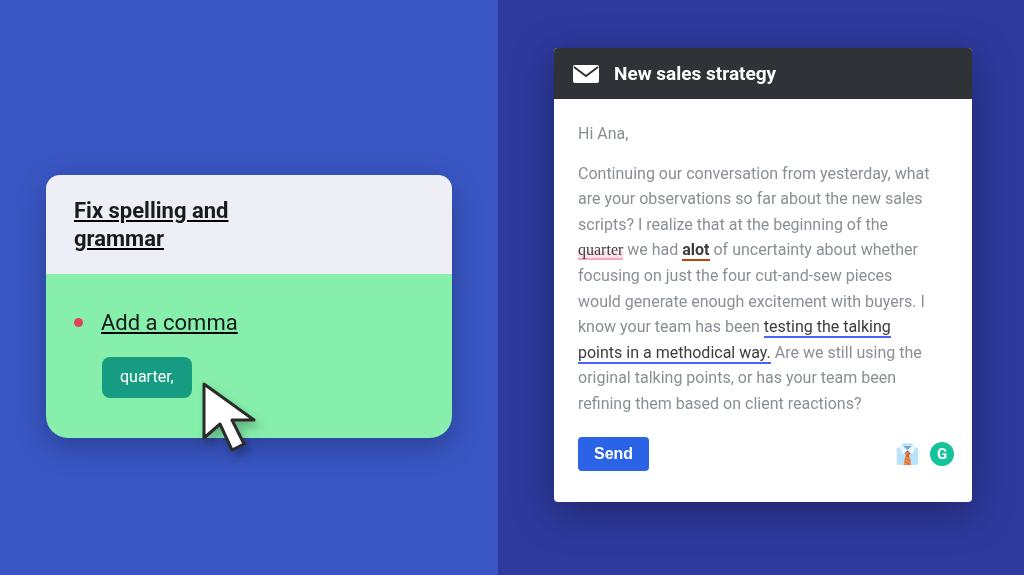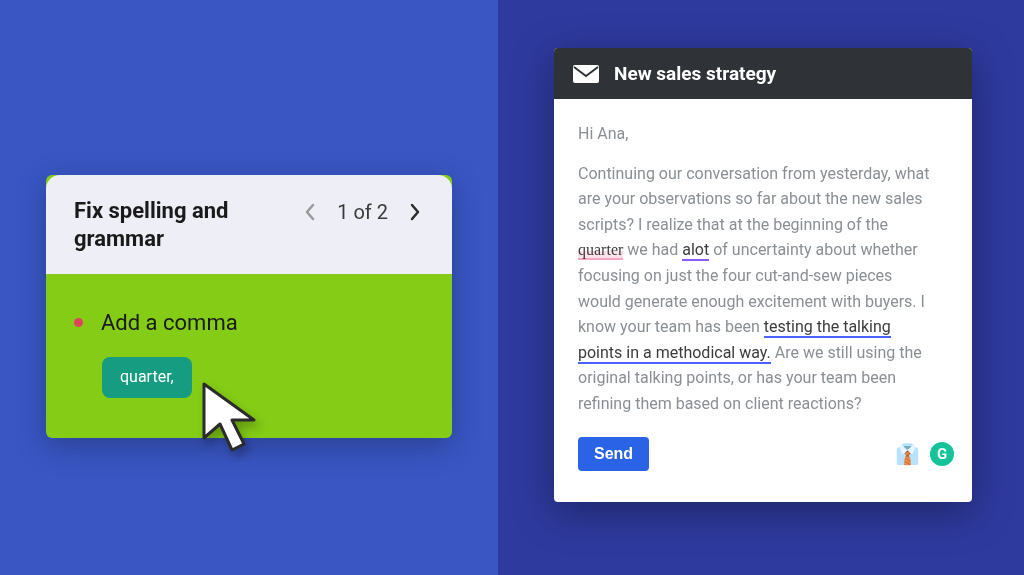--- a/index.html
+++ b/index.html
@@ -6,24 +6,25 @@
   html, body { width: 1024px; height: 575px; overflow: hidden; font-family: -apple-system, BlinkMacSystemFont, "Segoe UI", Roboto, Helvetica, Arial, sans-serif; }
   .stage { display: flex; width: 1024px; height: 575px; }
   .left-pane { width: 498px; height: 575px; background: #3956c3; position: relative; }
   .right-pane { width: 526px; height: 575px; background: #2e3a9e; position: relative; }
 
   
   .card {
     position: absolute;
     left: 46px; top: 175px;
     width: 406px;
-    border-radius: 6px;
-    background: #84cc16;
+    border-radius: 22px;
+    background: #86efac;
     box-shadow: 0 8px 30px rgba(0,0,0,.25);
     overflow: visible;
+    text-decoration: underline;
   }
   .card-header {
     background: #edeef6;
     border-radius: 14px 14px 0 0;
     padding: 22px 24px 22px 28px;
     display: flex;
     align-items: flex-start;
     justify-content: space-between;
   }
   .card-title {
@@ -121,21 +122,22 @@
   .greeting { margin-bottom: 14px; }
   .body-text { }
   .hl-pink {
     color: #3c3c3c;
     border-bottom: 2px solid #f4a9c0;
     background: linear-gradient(transparent 60%, rgba(244,169,192,0.35) 60%);
     font-family: Liberation Serif, serif;
   }
   .hl-pink-only {
     color: #3c3c3c;
-    border-bottom: 2px solid #8b5cf6;
+    border-bottom: 2px solid #c2410c;
+    font-weight: bold;
   }
   .hl-blue {
     color: #3c3c3c;
     border-bottom: 2px solid #4a62ff;
   }
   .email-footer {
     display: flex;
     align-items: center;
     justify-content: space-between;
     padding: 4px 18px 31px 24px;
@@ -172,33 +174,20 @@
 </style>
 </head>
 <body>
 
 <div class="stage">
   <div class="left-pane">
 
     <div class="card">
       <div class="card-header">
         <div class="card-title">Fix spelling and grammar</div>
-        <div class="pager">
-          <div class="chev">
-            <svg width="12" height="18" viewBox="0 0 12 18">
-                <path d="M9 2 L3 9 L9 16" fill="none" stroke="currentColor" stroke-width="2.5" stroke-linecap="round" stroke-linejoin="round"></path>
-              </svg>
-          </div>
-          <div class="pager-count">1 of 2</div>
-          <div class="chev active">
-            <svg width="12" height="18" viewBox="0 0 12 18">
-                <path d="M3 2 L9 9 L3 16" fill="none" stroke="currentColor" stroke-width="2.5" stroke-linecap="round" stroke-linejoin="round"></path>
-              </svg>
-          </div>
-        </div>
       </div>
       <div class="card-body">
         <div class="bullet-row">
           <div class="red-dot"></div>
           <div class="suggestion-label">Add a comma</div>
         </div>
         <div class="suggestion-chip">quarter,</div>
       </div>
     </div>
 

